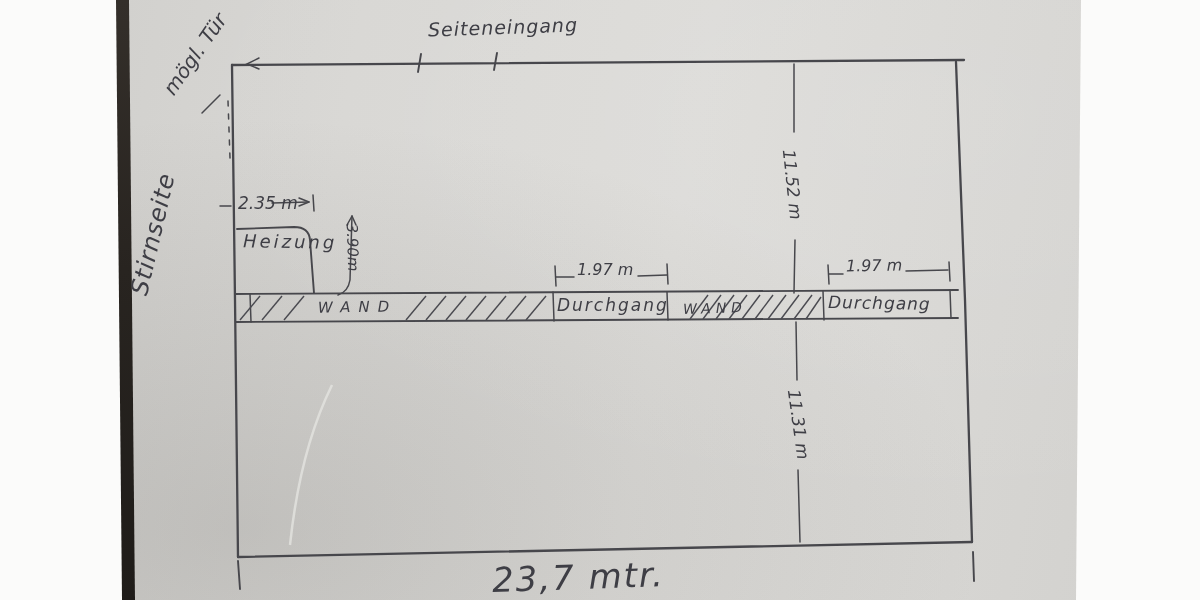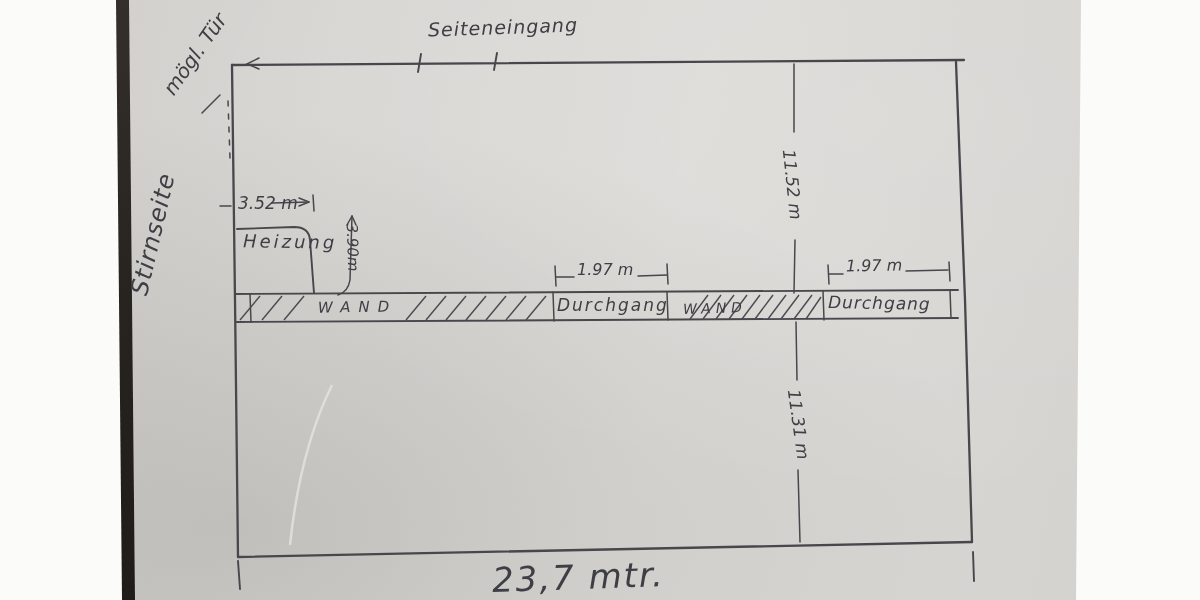--- a/index.html
+++ b/index.html
@@ -134,21 +134,21 @@
       <path class="pencil mid" d="M973,552 L974,581"></path>
     </g>
   </svg>
 
   <span class="hw rot" style="left:140px;top:44px;width:110px;font-size:20px;transform:rotate(-55deg);">mögl. Tür</span>
 
   <span class="hw" style="left:428px;top:18px;font-size:19px;transform:rotate(-2deg);letter-spacing:1px;">Seiteneingang</span>
 
   <span class="hw rot" style="left:68px;top:222px;width:170px;font-size:24px;transform:rotate(-77deg);letter-spacing:1px;">Stirnseite</span>
 
-  <span class="hw" style="left:238px;top:195px;font-size:17px;">3.52 m</span>
+  <span class="hw" style="left:238px;top:195px;font-size:17px;">2.35 m</span>
 
   <span class="hw" style="left:243px;top:233px;font-size:18px;letter-spacing:3px;transform:rotate(1deg);">Heizung</span>
 
   <span class="hw rot" style="left:317px;top:240px;width:70px;font-size:15px;transform:rotate(88deg);">3.90m</span>
 
   <span class="hw" style="left:318px;top:300px;font-size:15px;letter-spacing:8px;transform:rotate(-1deg);">WAND</span>
 
   <span class="hw" style="left:557px;top:297px;font-size:17px;letter-spacing:2px;">Durchgang</span>
 
   <span class="hw" style="left:683px;top:301px;font-size:14px;letter-spacing:5px;transform:rotate(-2deg);">WAND</span>

